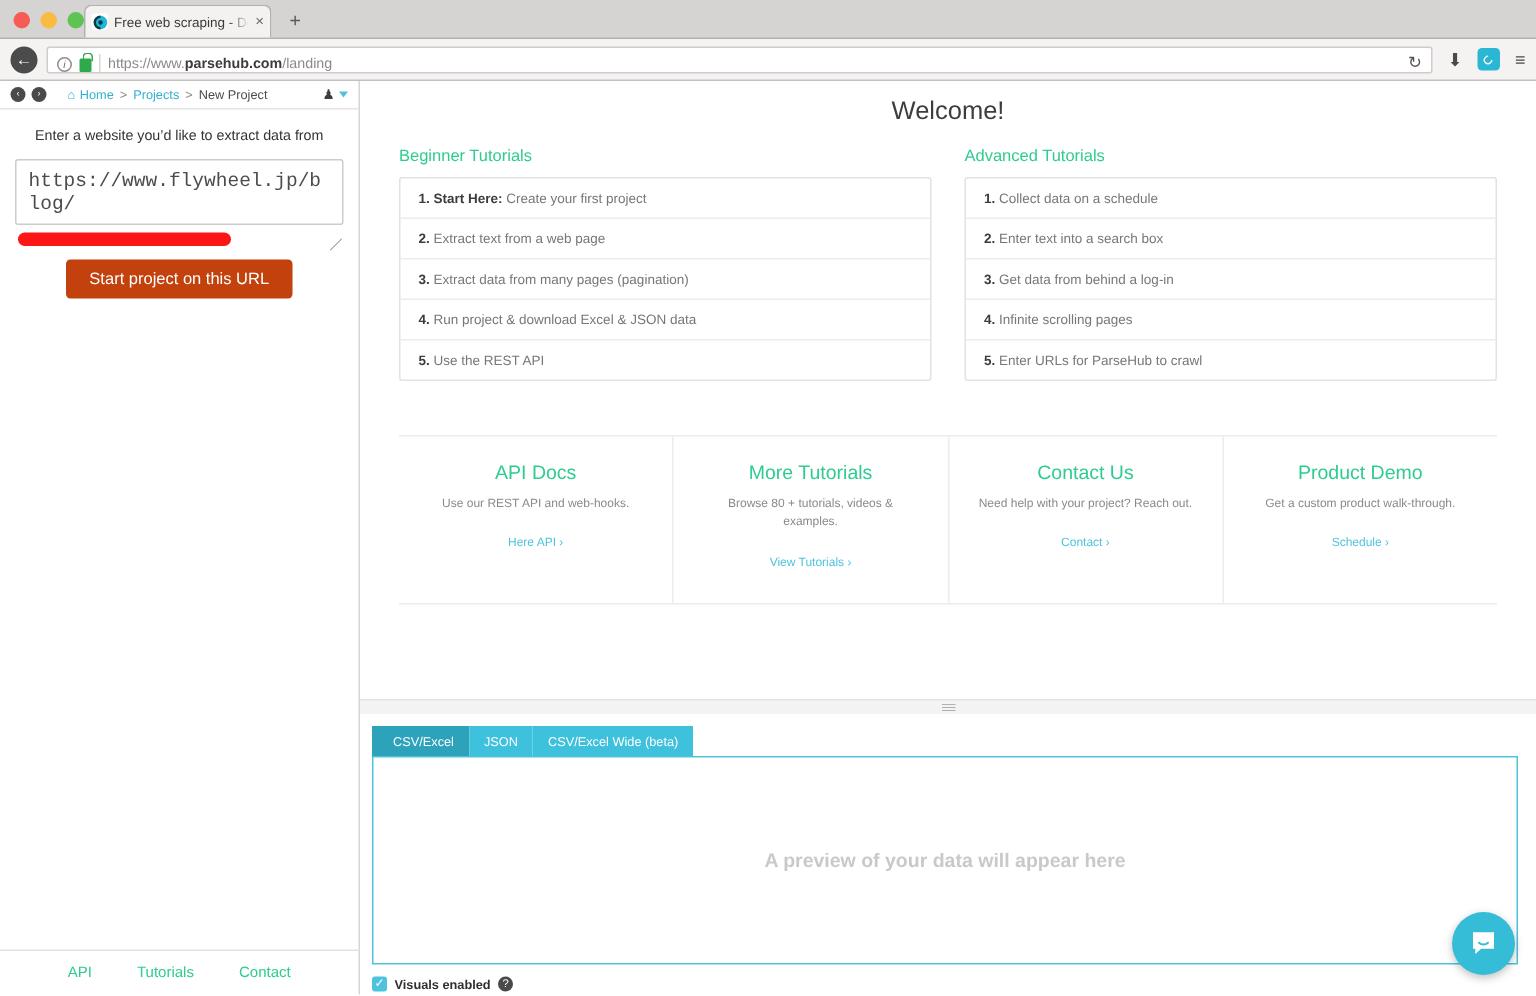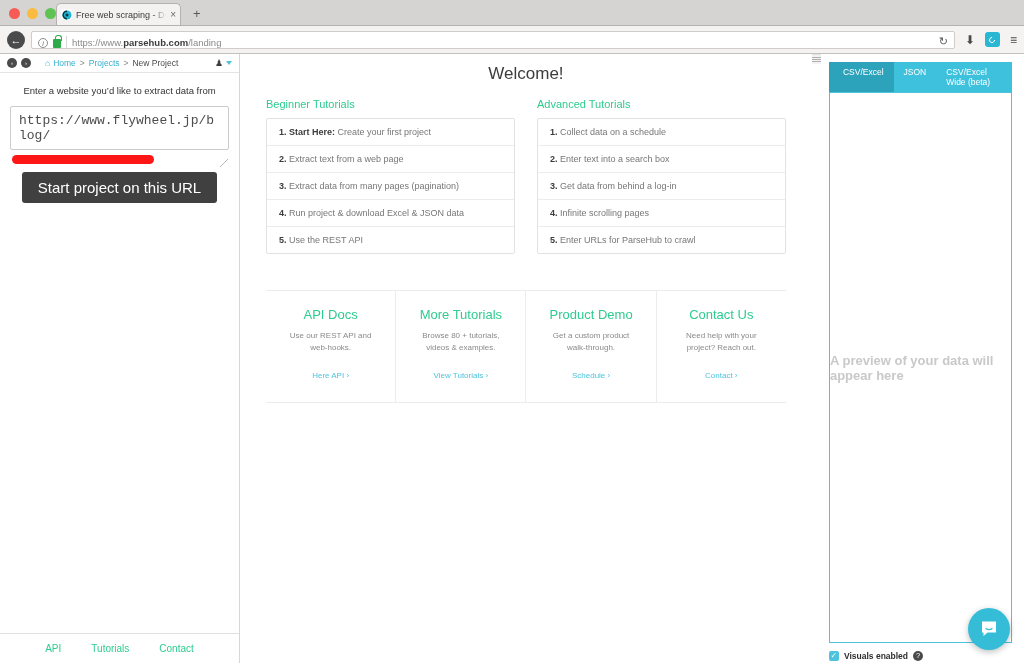--- a/index.html
+++ b/index.html
@@ -121,32 +121,32 @@
   .resize-grip {
     position: absolute; right: 11px; top: 86px; width: 8px; height: 8px;
     background: linear-gradient(135deg, transparent 45%, #b9b9b9 45%, #b9b9b9 55%, transparent 55%);
   }
   .redaction {
     position: absolute; left: 12px; top: 82px; width: 142px; height: 9px;
     background: #fc1616; border-radius: 5px;
   }
   .start-btn-wrap { text-align: center; margin-top: 18px; }
   .start-btn {
-    display: inline-block; background: #404040; color: #fff;
+    display: inline-block; background: #c2410c; color: #fff;
     border: none; border-radius: 3px; padding: 7px 16px;
-    font-size: 15px; font-family: "Liberation Sans", sans-serif; cursor: pointer;
+    font-size: 11px; font-family: "Liberation Sans", sans-serif; cursor: pointer;
   }
   .side-footer {
     height: 30px; border-top: 1px solid #e0e0e0;
     display: flex; align-items: center; justify-content: center; gap: 30px;
   }
   .side-footer a { color: #2ecc8f; font-size: 10px; text-decoration: none; }
 
   
-  .main { flex: 1 1 auto; display: flex; flex-direction: row; background: #fff; min-width: 0; }
+  .main { flex: 1 1 auto; display: flex; flex-direction: column; background: #fff; min-width: 0; }
   .welcome-pane { height: 412px; overflow: hidden; position: relative; padding: 0 26px; }
   .welcome-title { text-align: center; font-size: 17px; color: #3d3d3d; padding: 10px 0 14px; font-weight: normal; }
   .tut-cols { display: flex; gap: 22px; }
   .tut-col { flex: 1 1 0; min-width: 0; }
   .tut-head { color: #2ecc8f; font-size: 11px; margin-bottom: 8px; }
   .tut-list { border: 1px solid #e2e2e2; border-radius: 2px; }
   .tut-item {
     padding: 8px 12px; font-size: 9px; color: #777;
     border-bottom: 1px solid #ececec;
   }
@@ -320,28 +320,28 @@
             <div class="card-title">API Docs</div>
             <div class="card-desc">Use our REST API and web-hooks.</div>
             <a class="card-link" href="#">Here API ›</a>
           </div>
           <div class="card">
             <div class="card-title">More Tutorials</div>
             <div class="card-desc">Browse 80 + tutorials, videos &amp; examples.</div>
             <a class="card-link" href="#">View Tutorials ›</a>
           </div>
           <div class="card">
+            <div class="card-title">Contact Us</div>
+            <div class="card-desc">Need help with your project? Reach out.</div>
+            <a class="card-link" href="#">Contact ›</a>
+          </div>
+          <div class="card">
             <div class="card-title">Product Demo</div>
             <div class="card-desc">Get a custom product walk-through.</div>
             <a class="card-link" href="#">Schedule ›</a>
-          </div>
-          <div class="card">
-            <div class="card-title">Contact Us</div>
-            <div class="card-desc">Need help with your project? Reach out.</div>
-            <a class="card-link" href="#">Contact ›</a>
           </div>
         </div>
       </div>
 
       <div class="splitter">
         <span class="grip"></span>
       </div>
 
       <div class="preview-pane">
         <div class="pv-tabs">

